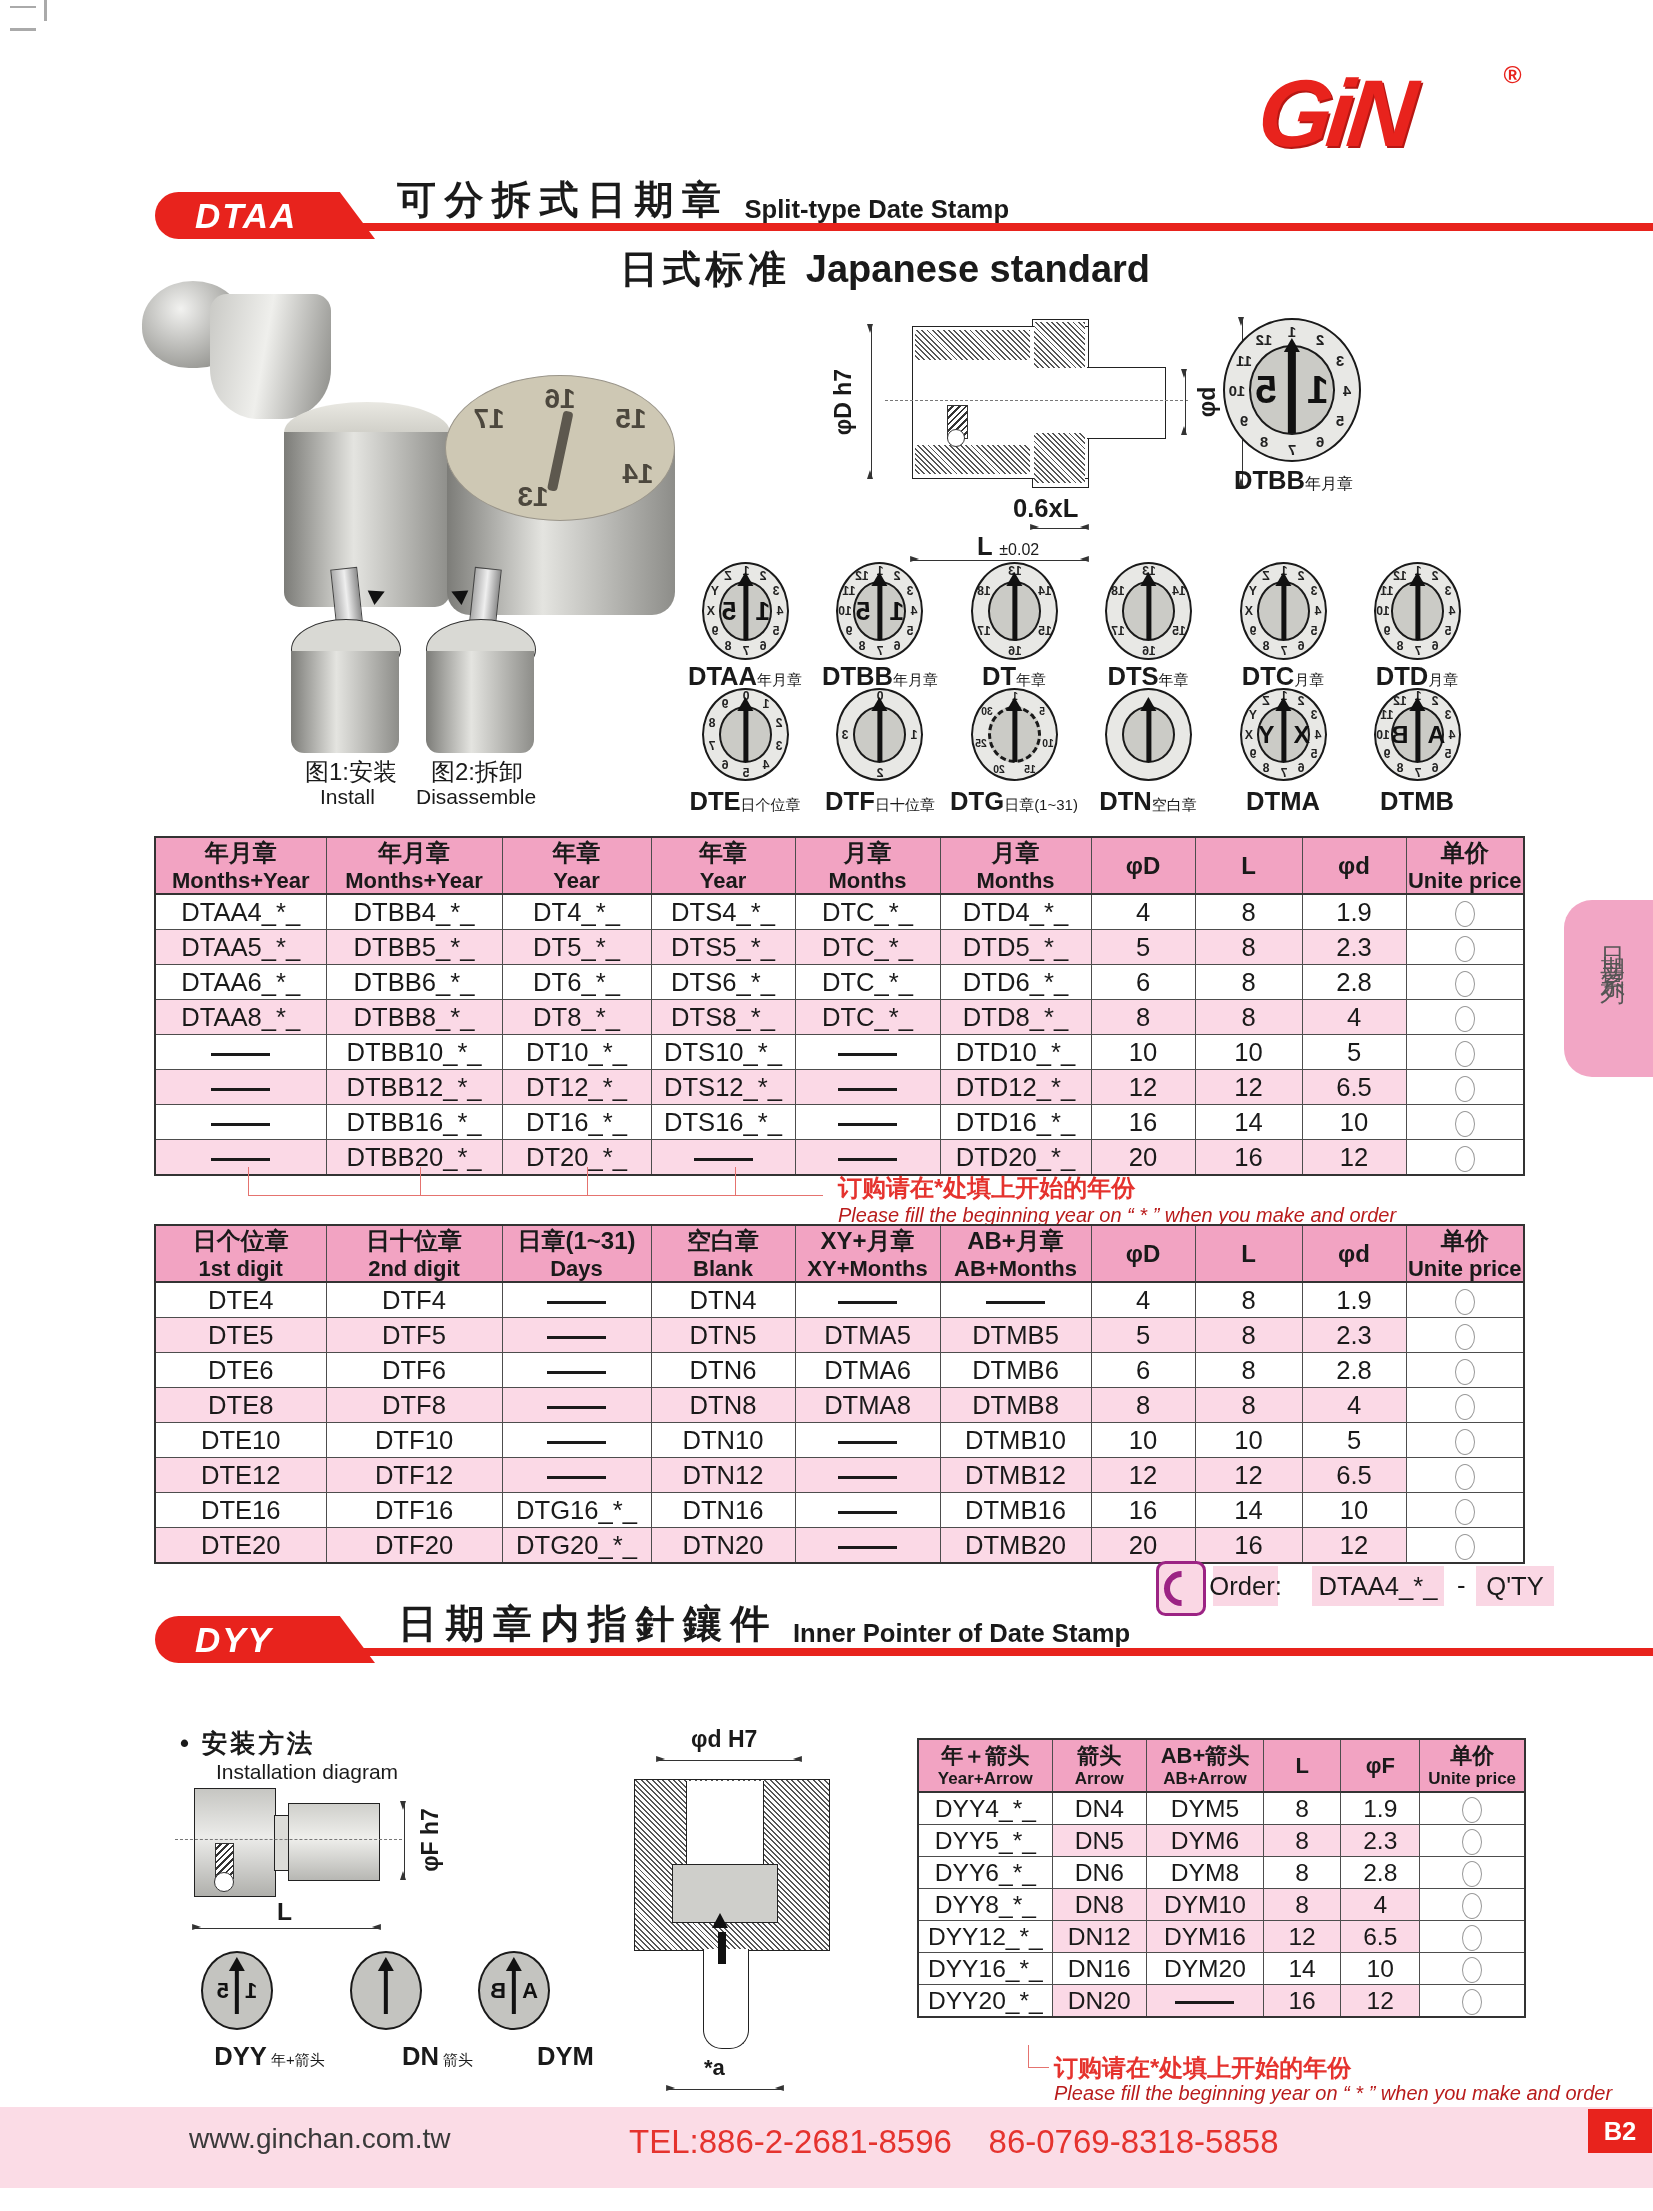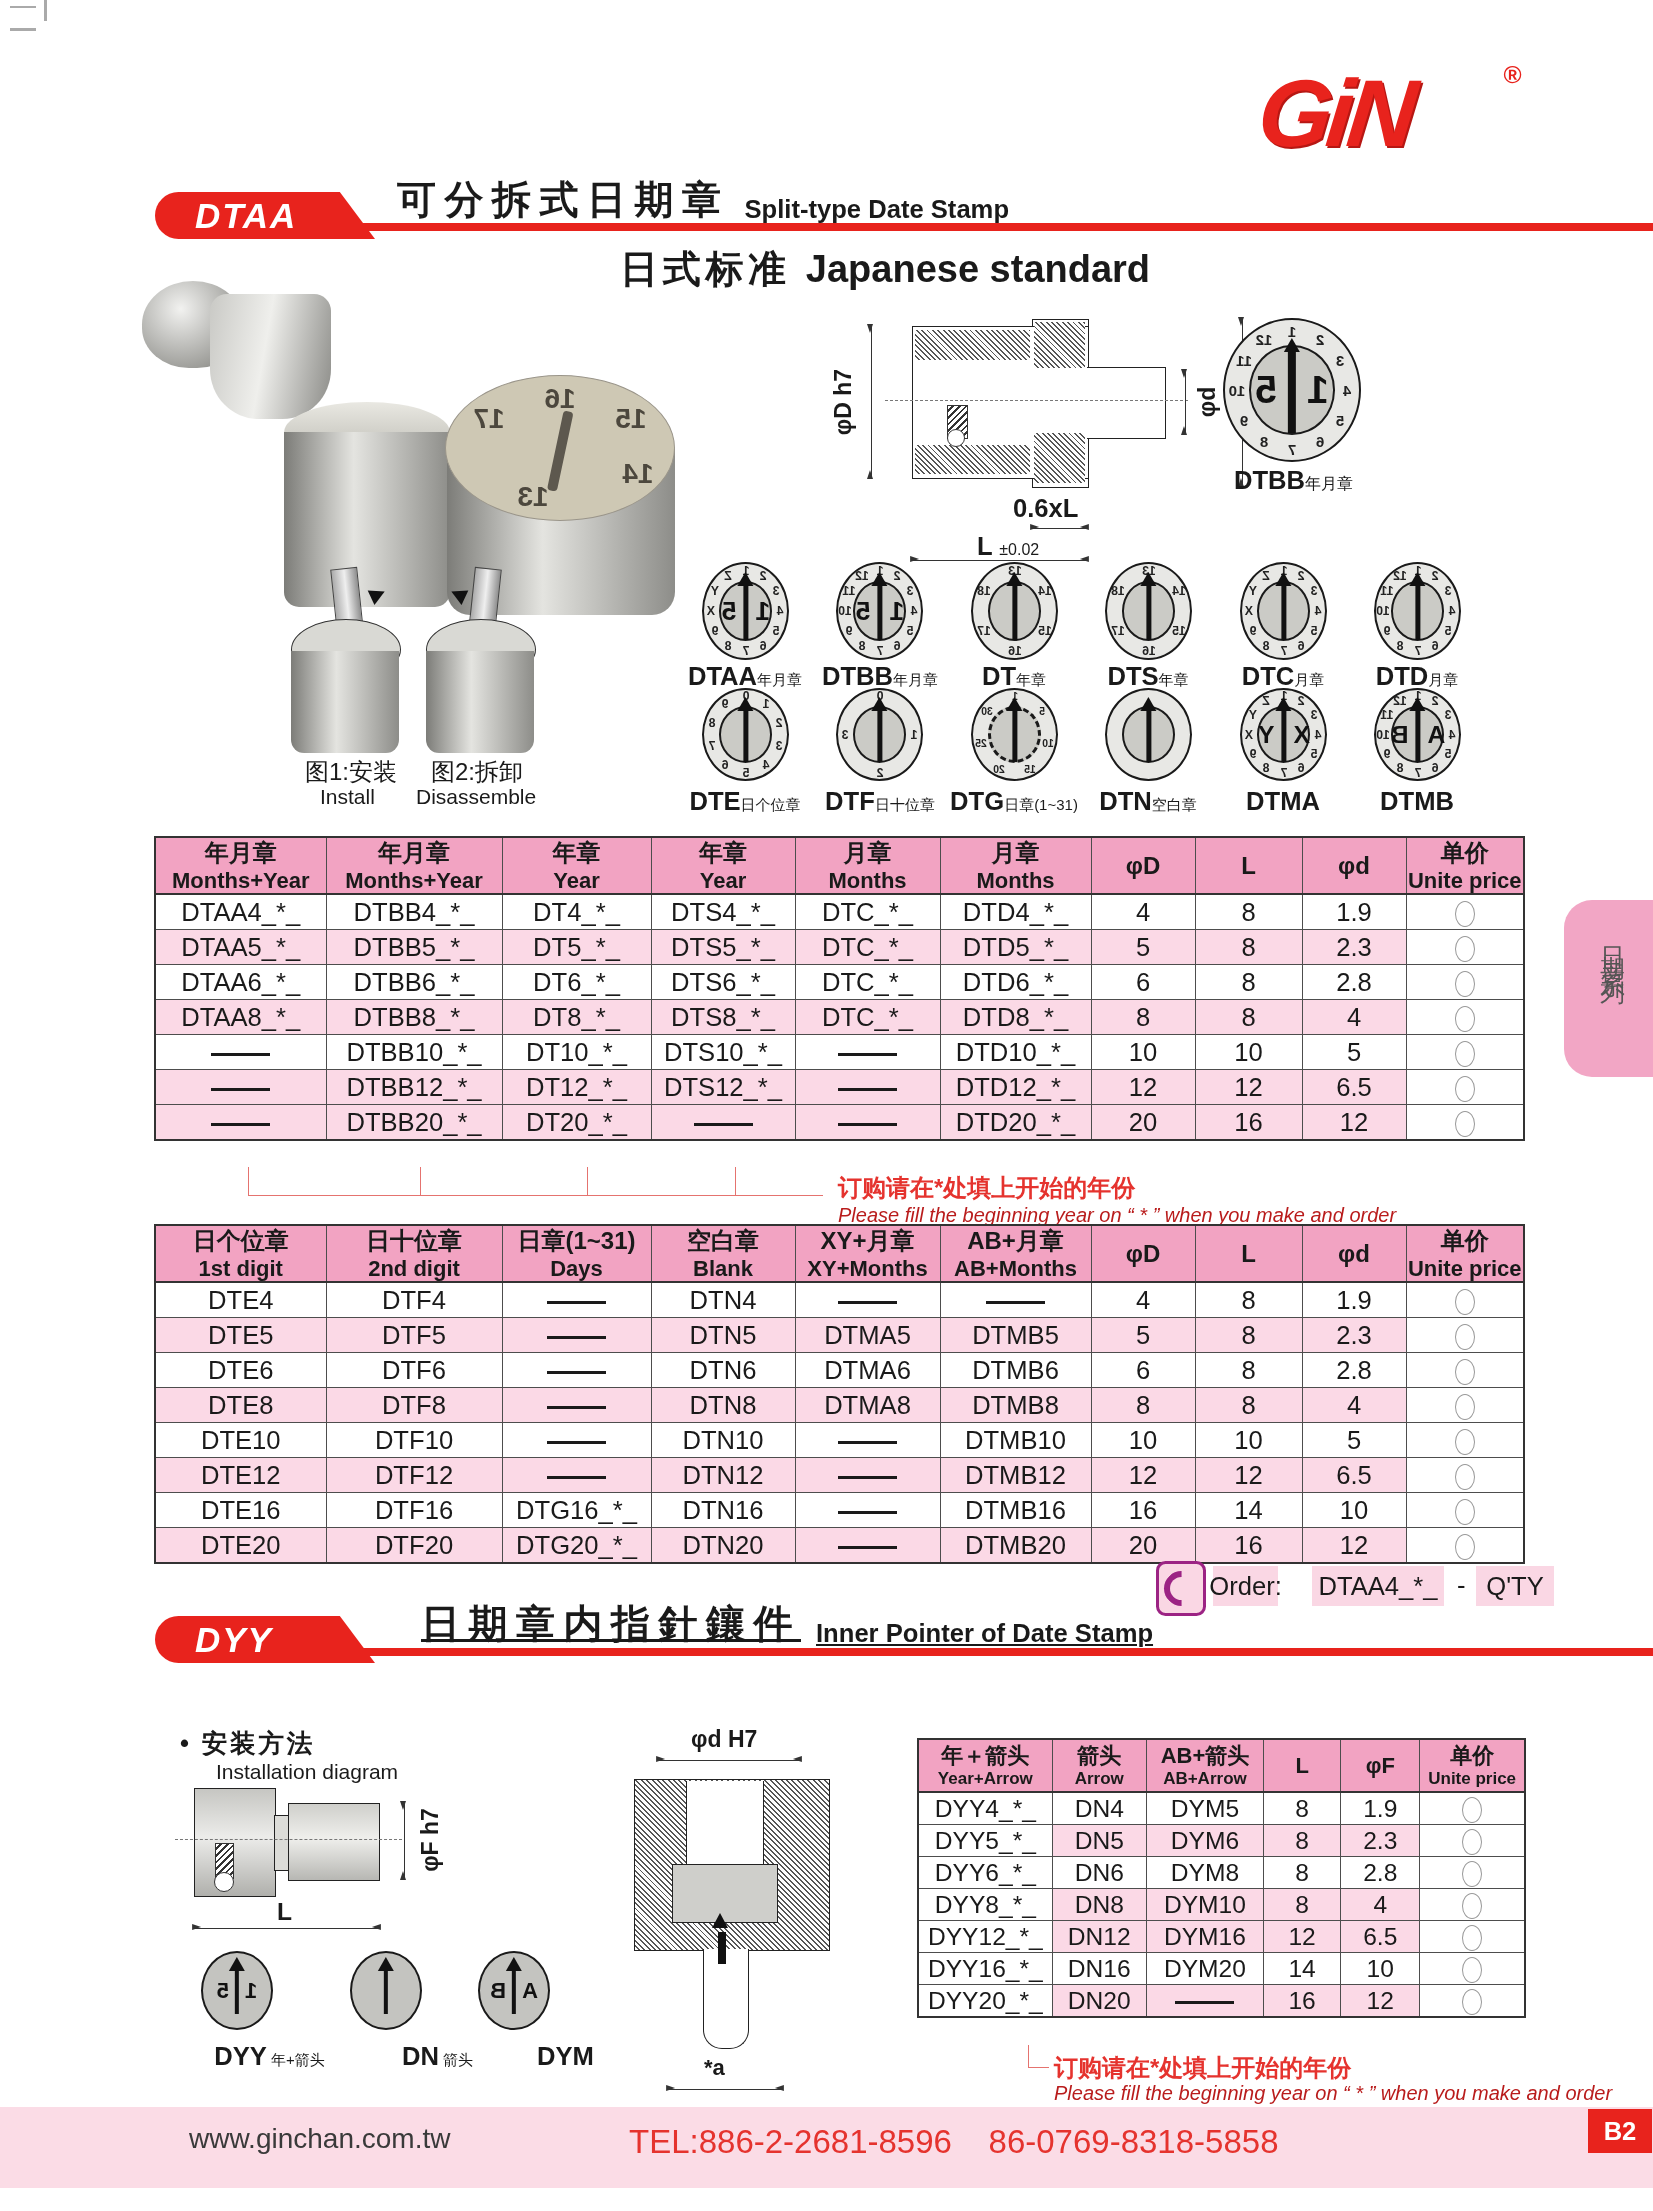--- a/index.html
+++ b/index.html
@@ -576,20 +576,32 @@
           <td>DTBB12_*_</td>
           <td>DT12_*_</td>
           <td>DTS12_*_</td>
           <td><span class="dash"></span></td>
           <td>DTD12_*_</td>
           <td>12</td>
           <td>12</td>
           <td>6.5</td>
           <td><span class="pcirc"></span></td>
         </tr>
+        <tr>
+          <td><span class="dash"></span></td>
+          <td>DTBB16_*_</td>
+          <td>DT16_*_</td>
+          <td>DTS16_*_</td>
+          <td><span class="dash"></span></td>
+          <td>DTD16_*_</td>
+          <td>16</td>
+          <td>14</td>
+          <td>10</td>
+          <td><span class="pcirc"></span></td>
+        </tr>
         <tr class="alt">
           <td><span class="dash"></span></td>
           <td>DTBB20_*_</td>
           <td>DT20_*_</td>
           <td><span class="dash"></span></td>
           <td><span class="dash"></span></td>
           <td>DTD20_*_</td>
           <td>20</td>
           <td>16</td>
           <td>12</td>
@@ -765,21 +777,21 @@
     </div>
   <div class="pinkbox" style="left:1213px;top:1566px;width:65px;">Order:</div>
   <div class="pinkbox" style="left:1312px;top:1566px;width:132px;">DTAA4_*_</div>
   <span class="odash" style="left:1457px;top:1571px;">-</span>
   <div class="pinkbox" style="left:1476px;top:1566px;width:78px;">Q'TY</div>
 
   <div class="badge" style="left:155px;top:1616px;width:220px;">
     <span>DYY</span>
   </div>
   <div class="redline" style="left:358px;top:1648px;width:1296px;"></div>
-  <div class="bandtitle" style="left:421px;top:1606px;height:45px;text-decoration:underline;">
+  <div class="bandtitle" style="left:398px;top:1606px;height:45px;">
     <span class="zh">日期章内指針鑲件</span>
     <span class="en">Inner Pointer of Date Stamp</span>
   </div>
 
   <span class="bullet-zh" style="left:180px;top:1726px;">•&nbsp;<span>安装方法</span></span>
   <span class="bullet-en" style="left:216px;top:1760px;">Installation diagram</span>
 
   <div class="draw" style="left:156px;top:1777px;width:312px;height:170px;">
     <div class="outl" style="left:38px;top:11.4px;width:80px;height:107px;background:linear-gradient(#c6c6c2,#ececea 45%,#b0b0ac);"></div>
     <div class="outl" style="left:118px;top:38px;width:14px;height:54px;background:#dcdcd8;"></div>

